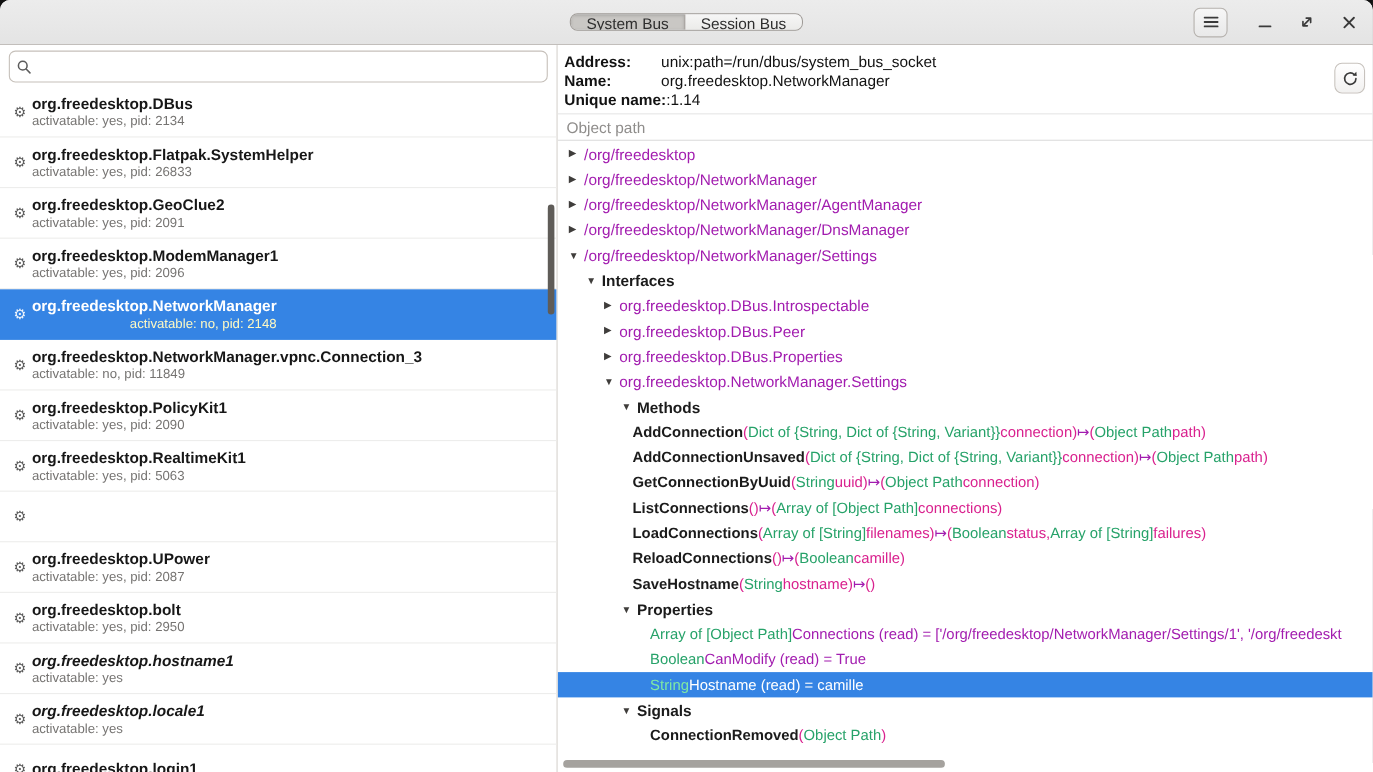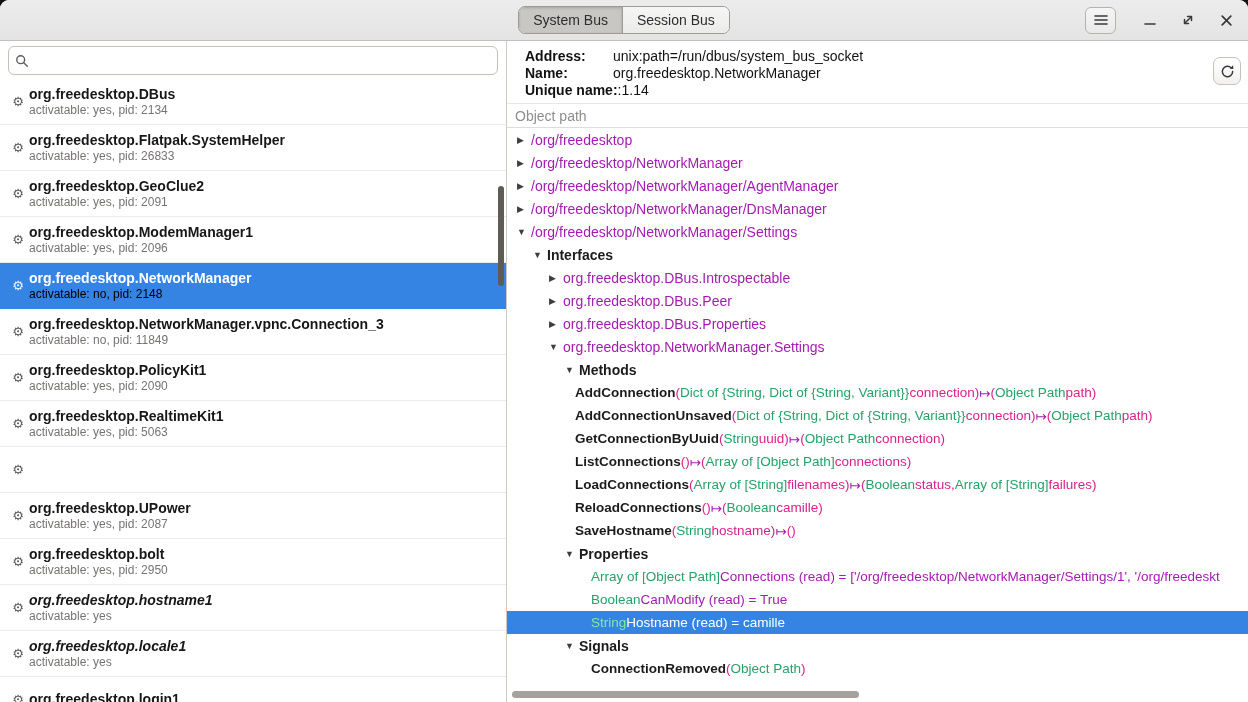--- a/index.html
+++ b/index.html
@@ -5,21 +5,21 @@
   * { margin:0; padding:0; box-sizing:border-box; }
   html,body { width:1248px; height:702px; overflow:hidden; background:#101010;
               font-family:"Liberation Sans","DejaVu Sans",sans-serif; }
   .window { position:absolute; inset:0; display:flex; flex-direction:column;
             border-radius:9px 9px 0 0; overflow:hidden; background:#fff; }
 
   
   .titlebar { height:41px; flex:0 0 41px; background:linear-gradient(#ececec,#e4e4e4);
               border-bottom:1px solid #c2bebb; display:flex; align-items:center;
               justify-content:center; position:relative; }
-  .tab-group { display:flex; border:1px solid #9e9a96; border-radius:7px; overflow:hidden; height:28px; }
+  .tab-group { display:flex; border:1px solid #9e9a96; border-radius:7px; overflow:hidden; height:16px; }
   .tab { min-width:88px; padding:0 14px; font-size:14px; color:#2e2e2e; border:none;
          background:linear-gradient(#f6f6f6,#eBebe9); font-family:inherit; cursor:default; }
   .tab.active { background:#c9c7c4; box-shadow:inset 0 1px 3px rgba(0,0,0,.18); }
   .tab + .tab { border-left:1px solid #9e9a96; }
   .win-controls { position:absolute; right:6px; top:0; height:100%; display:flex; align-items:center; gap:6px; }
   .menu-btn { width:31px; height:27px; border:1px solid #b6b2ae; border-radius:6px;
               background:linear-gradient(#f6f6f6,#e9e9e9); display:flex; align-items:center;
               justify-content:center; margin-right:12px; }
   .icon-btn { width:32px; height:30px; border:none; background:transparent; display:flex;
               align-items:center; justify-content:center; }
@@ -37,28 +37,28 @@
   .svc-list { flex:1; overflow:hidden; }
   .svc { height:46px; padding:0 10px 0 10px; border-bottom:1px solid #ededec;
          display:flex; align-items:center; gap:3px; }
   .svc-icon { width:16px; flex:0 0 16px; font-size:13px; color:#5c5c5c; text-align:center; }
   .svc-text { min-width:0; }
   .svc-name { font-size:14px; font-weight:700; color:#171717; white-space:nowrap; }
   .svc-detail { font-size:12px; color:#767472; margin-top:1px; white-space:nowrap; }
   .svc.italic .svc-name { font-style:italic; }
   .svc.selected { background:var(--accent,#3584e4); border-bottom-color:transparent; }
   .svc.selected .svc-name { color:#fff; }
-  .svc.selected .svc-detail { color:#000000; }
+  .svc.selected .svc-detail { color:#fef9c3;text-align:right; }
   .svc.selected .svc-icon { color:#eef4fc; }
   .sb-v { position:absolute; right:2px; top:145px; width:6px; height:100px; border-radius:3px;
           background:#5f5c58; }
 
   
   .details { flex:1; min-width:0; background:#fff; display:flex; flex-direction:column; position:relative; }
-  .info { padding:7px 33px 4px 6px; font-size:14px;margin-left:12px; }
+  .info { padding:7px 33px 4px 6px; font-size:14px; }
   .info-row { display:flex; line-height:17px; }
   .info-label { flex:0 0 88px; font-weight:700; color:#121212; white-space:nowrap; }
   .info-value { color:#121212; white-space:nowrap; }
   .refresh-btn { position:absolute; top:16px; right:7px; width:28px; height:28px;
                  border:1px solid #c7c2bd; border-radius:7px;
                  background:linear-gradient(#ffffff,#f2f1f0); display:flex; align-items:center;
                  justify-content:center; }
   .col-header { height:25px; flex:0 0 25px; border-top:1px solid #e6e6e6; border-bottom:1px solid #dddddd;
                 color:#8f8d8b; font-size:14px; display:flex; align-items:center; padding-left:8px; }
   .tree { flex:1; overflow:hidden; }

